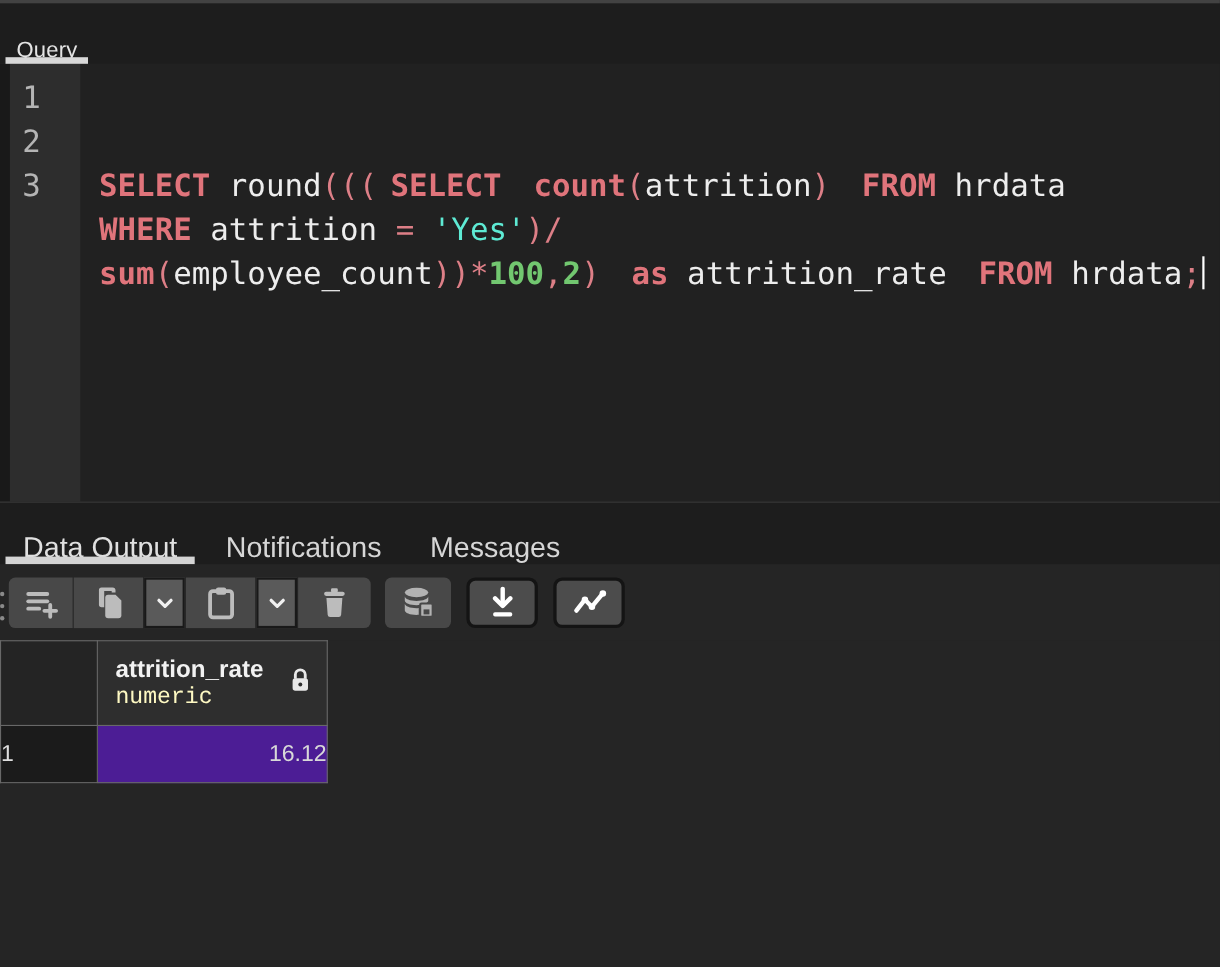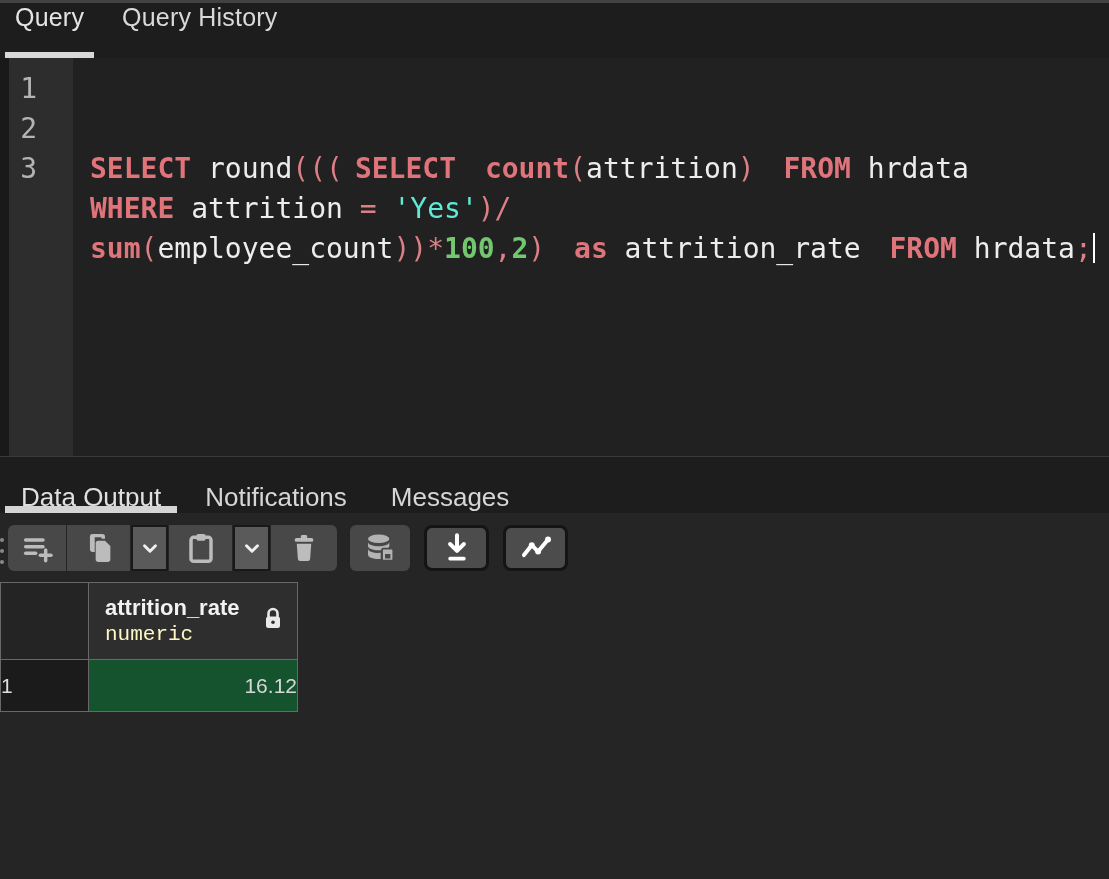--- a/index.html
+++ b/index.html
@@ -13,22 +13,22 @@
   .app { width: 1109px; height: 879px; display: flex; flex-direction: column; }
 
   
   .top-tabbar {
     height: 58px; background: #1d1d1d;
     border-top: 3px solid #424242;
     display: flex; align-items: stretch; padding-left: 5px;
     flex: 0 0 auto;
   }
   .ttab {
-    display: flex; align-items: flex-start; padding: 0 10px;
-    font-size: 25px; color: #e4e4e4; position: relative; cursor: pointer;
+    display: flex; align-items: flex-end; padding: 0 10px;
+    font-size: 20px; color: #e4e4e4; position: relative; cursor: pointer;
     letter-spacing: 0.2px;
   }
   .ttab + .ttab { margin-left: 18px; color: #d9d9d9; }
   .ttab.active::after {
     content: ""; position: absolute; left: 0; right: 0; bottom: 0;
     height: 6px; background: #d8d8d8;
   }
 
   
   .editor { height: 398px; flex: 0 0 auto; background: #212121; display: flex; }
@@ -115,35 +115,32 @@
   }
   .colhead-inner { display: flex; align-items: center; padding: 0 12px 0 16px; }
   .colhead-text { flex: 1; display: flex; flex-direction: column; line-height: 1.25; }
   .col-name { font-size: 22px; font-weight: bold; color: #f2f2f2; }
   .col-type { font-size: 21px; font-weight: normal; color: #fef9c3; font-family: Liberation Mono, monospace; }
   .cell-rownum {
     height: 52px; background: #1b1b1b; color: #dedede;
     font-size: 21px; text-align: left; padding-left: 18px; cursor: pointer;
   }
   .cell-value {
-    height: 52px; background: #14532d; color: #d8d8d8;
+    height: 52px; background: #4c1d95; color: #d8d8d8;
     font-size: 21px; text-align: right; padding-right: 14px; cursor: pointer;
   }
 </style>
 </head>
 <body>
 
 <div class="app">
 
   <div class="top-tabbar">
     <div class="ttab active">
       <span>Query</span>
-    </div>
-    <div class="ttab">
-      <span>Query History</span>
     </div>
   </div>
 
   <div class="editor">
     <div class="gutter">
       <div>
           <div class="ln">1</div>
           <div class="ln">2</div>
           <div class="ln">3</div>
         </div>

